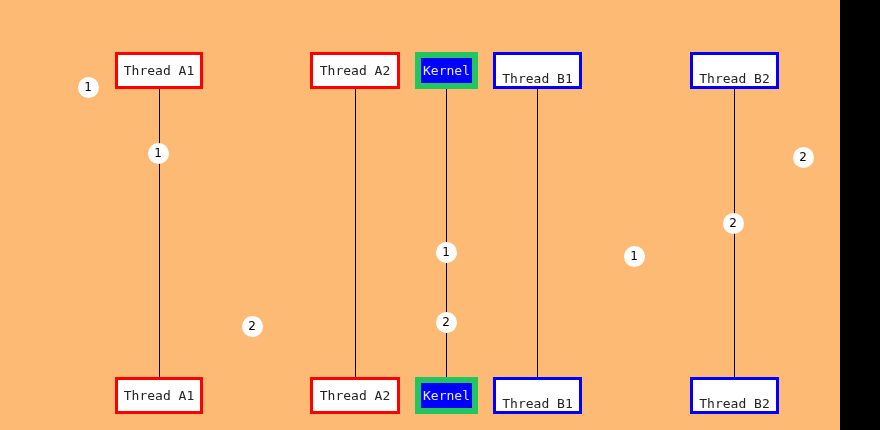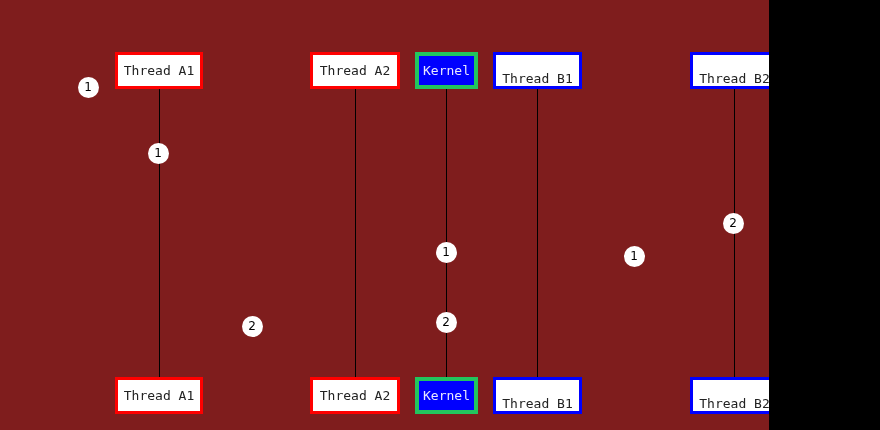--- a/index.html
+++ b/index.html
@@ -2,23 +2,23 @@
 <html><head>
 <meta charset="utf-8">
 <style>
   html, body {
     margin: 0;
     padding: 0;
     background: #000000;
   }
   #canvas {
     position: relative;
-    width: 769px;
+    width: 840px;
     height: 430px;
-    background: #7f1d1d;
+    background: #fdba74;
     overflow: hidden;
     font-family: "DejaVu Sans Mono", monospace;
   }
 
   
   .lifeline {
     position: absolute;
     width: 1px;
     background: #000000;
   }
@@ -48,21 +48,21 @@
     color: #222222;
   }
   .participant.blue-outline {
     background: #ffffff;
     border: 3px solid #0000ff;
     color: #222222;
     align-items: flex-end;
   }
   .participant.blue-solid {
     background: #0000ff;
-    border: 4px solid #22c55e;
+    border: 6px solid #22c55e;
     color: #e8e8ff;
     text-align: right;
   }
 
   
   .badge {
     position: absolute;
     width: 21px;
     height: 21px;
     border-radius: 50%;

